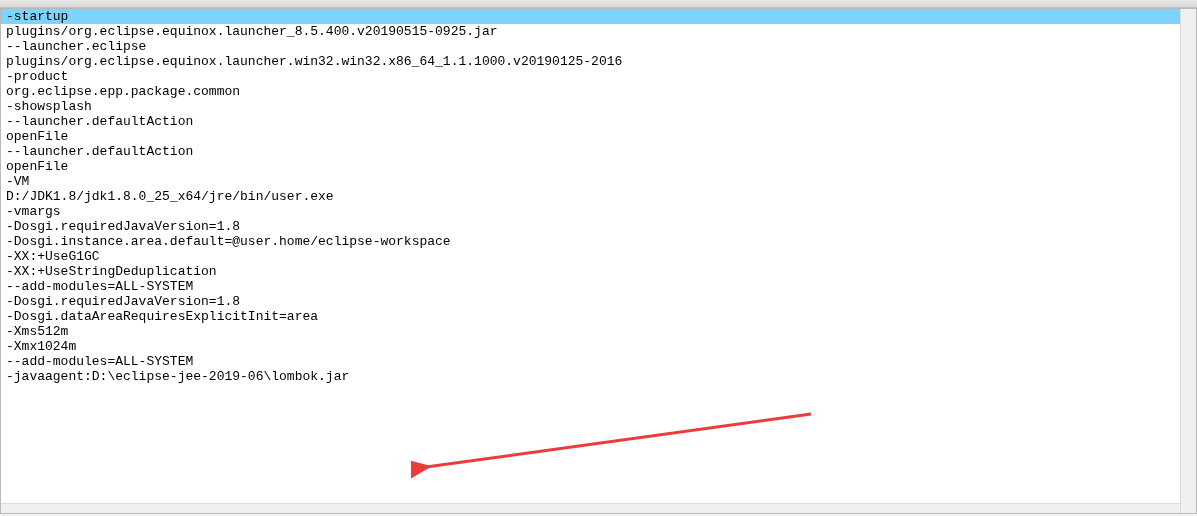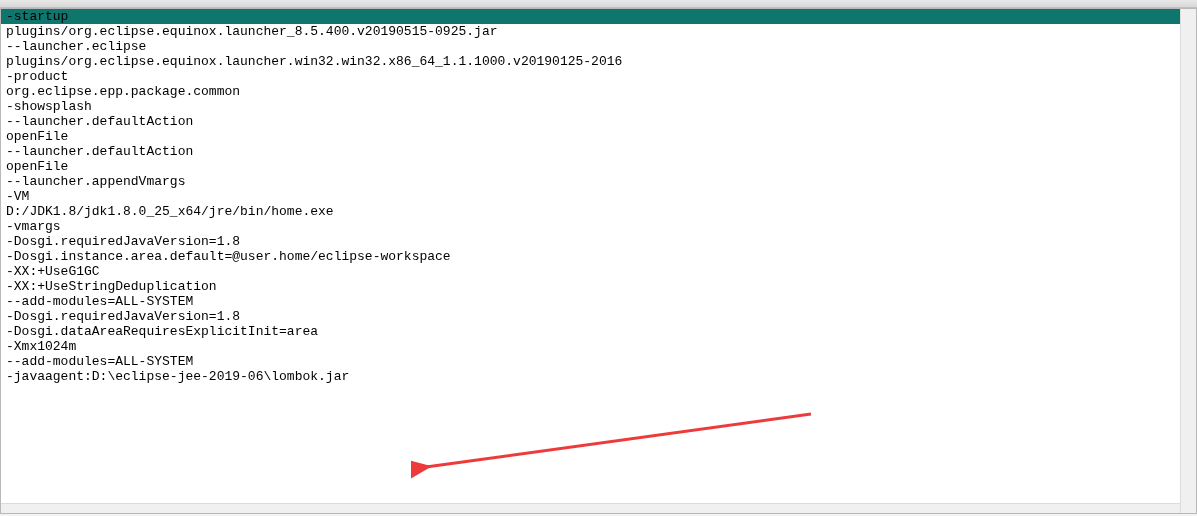--- a/index.html
+++ b/index.html
@@ -29,21 +29,21 @@
       overflow: hidden;
     }
     .line {
       padding: 0 5px;
       line-height: 15px;
       font-size: 13px;
       color: #000000;
       white-space: pre;
     }
     .line.highlighted {
-      background: #0f766e;
+      background: #7dd3fc;
     }
     .arrow-container {
       position: absolute;
       top: 400px;
       left: 410px;
       width: 400px;
       height: 85px;
       pointer-events: none;
     }
     .scrollbar-v {
@@ -75,31 +75,31 @@
   <div class="line">plugins/org.eclipse.equinox.launcher_8.5.400.v20190515-0925.jar</div>
   <div class="line">--launcher.eclipse</div>
   <div class="line">plugins/org.eclipse.equinox.launcher.win32.win32.x86_64_1.1.1000.v20190125-2016</div>
   <div class="line">-product</div>
   <div class="line">org.eclipse.epp.package.common</div>
   <div class="line">-showsplash</div>
   <div class="line">--launcher.defaultAction</div>
   <div class="line">openFile</div>
   <div class="line">--launcher.defaultAction</div>
   <div class="line">openFile</div>
-  <div class="line">--launcher.appendVmargs</div>
   <div class="line">-VM</div>
-  <div class="line">D:/JDK1.8/jdk1.8.0_25_x64/jre/bin/home.exe</div>
+  <div class="line">D:/JDK1.8/jdk1.8.0_25_x64/jre/bin/user.exe</div>
   <div class="line">-vmargs</div>
   <div class="line">-Dosgi.requiredJavaVersion=1.8</div>
   <div class="line">-Dosgi.instance.area.default=@user.home/eclipse-workspace</div>
   <div class="line">-XX:+UseG1GC</div>
   <div class="line">-XX:+UseStringDeduplication</div>
   <div class="line">--add-modules=ALL-SYSTEM</div>
   <div class="line">-Dosgi.requiredJavaVersion=1.8</div>
   <div class="line">-Dosgi.dataAreaRequiresExplicitInit=area</div>
+  <div class="line">-Xms512m</div>
   <div class="line">-Xmx1024m</div>
   <div class="line">--add-modules=ALL-SYSTEM</div>
   <div class="line">-javaagent:D:\eclipse-jee-2019-06\lombok.jar</div>
 
   <div class="arrow-container">
     <svg width="410" height="80" viewBox="0 0 410 80">
       <defs>
         <marker id="arrowhead" markerWidth="12" markerHeight="10" refX="2" refY="5" orient="auto">
           <polygon points="0 5, 12 0, 12 10" fill="#ed3b3b"></polygon>
         </marker>

